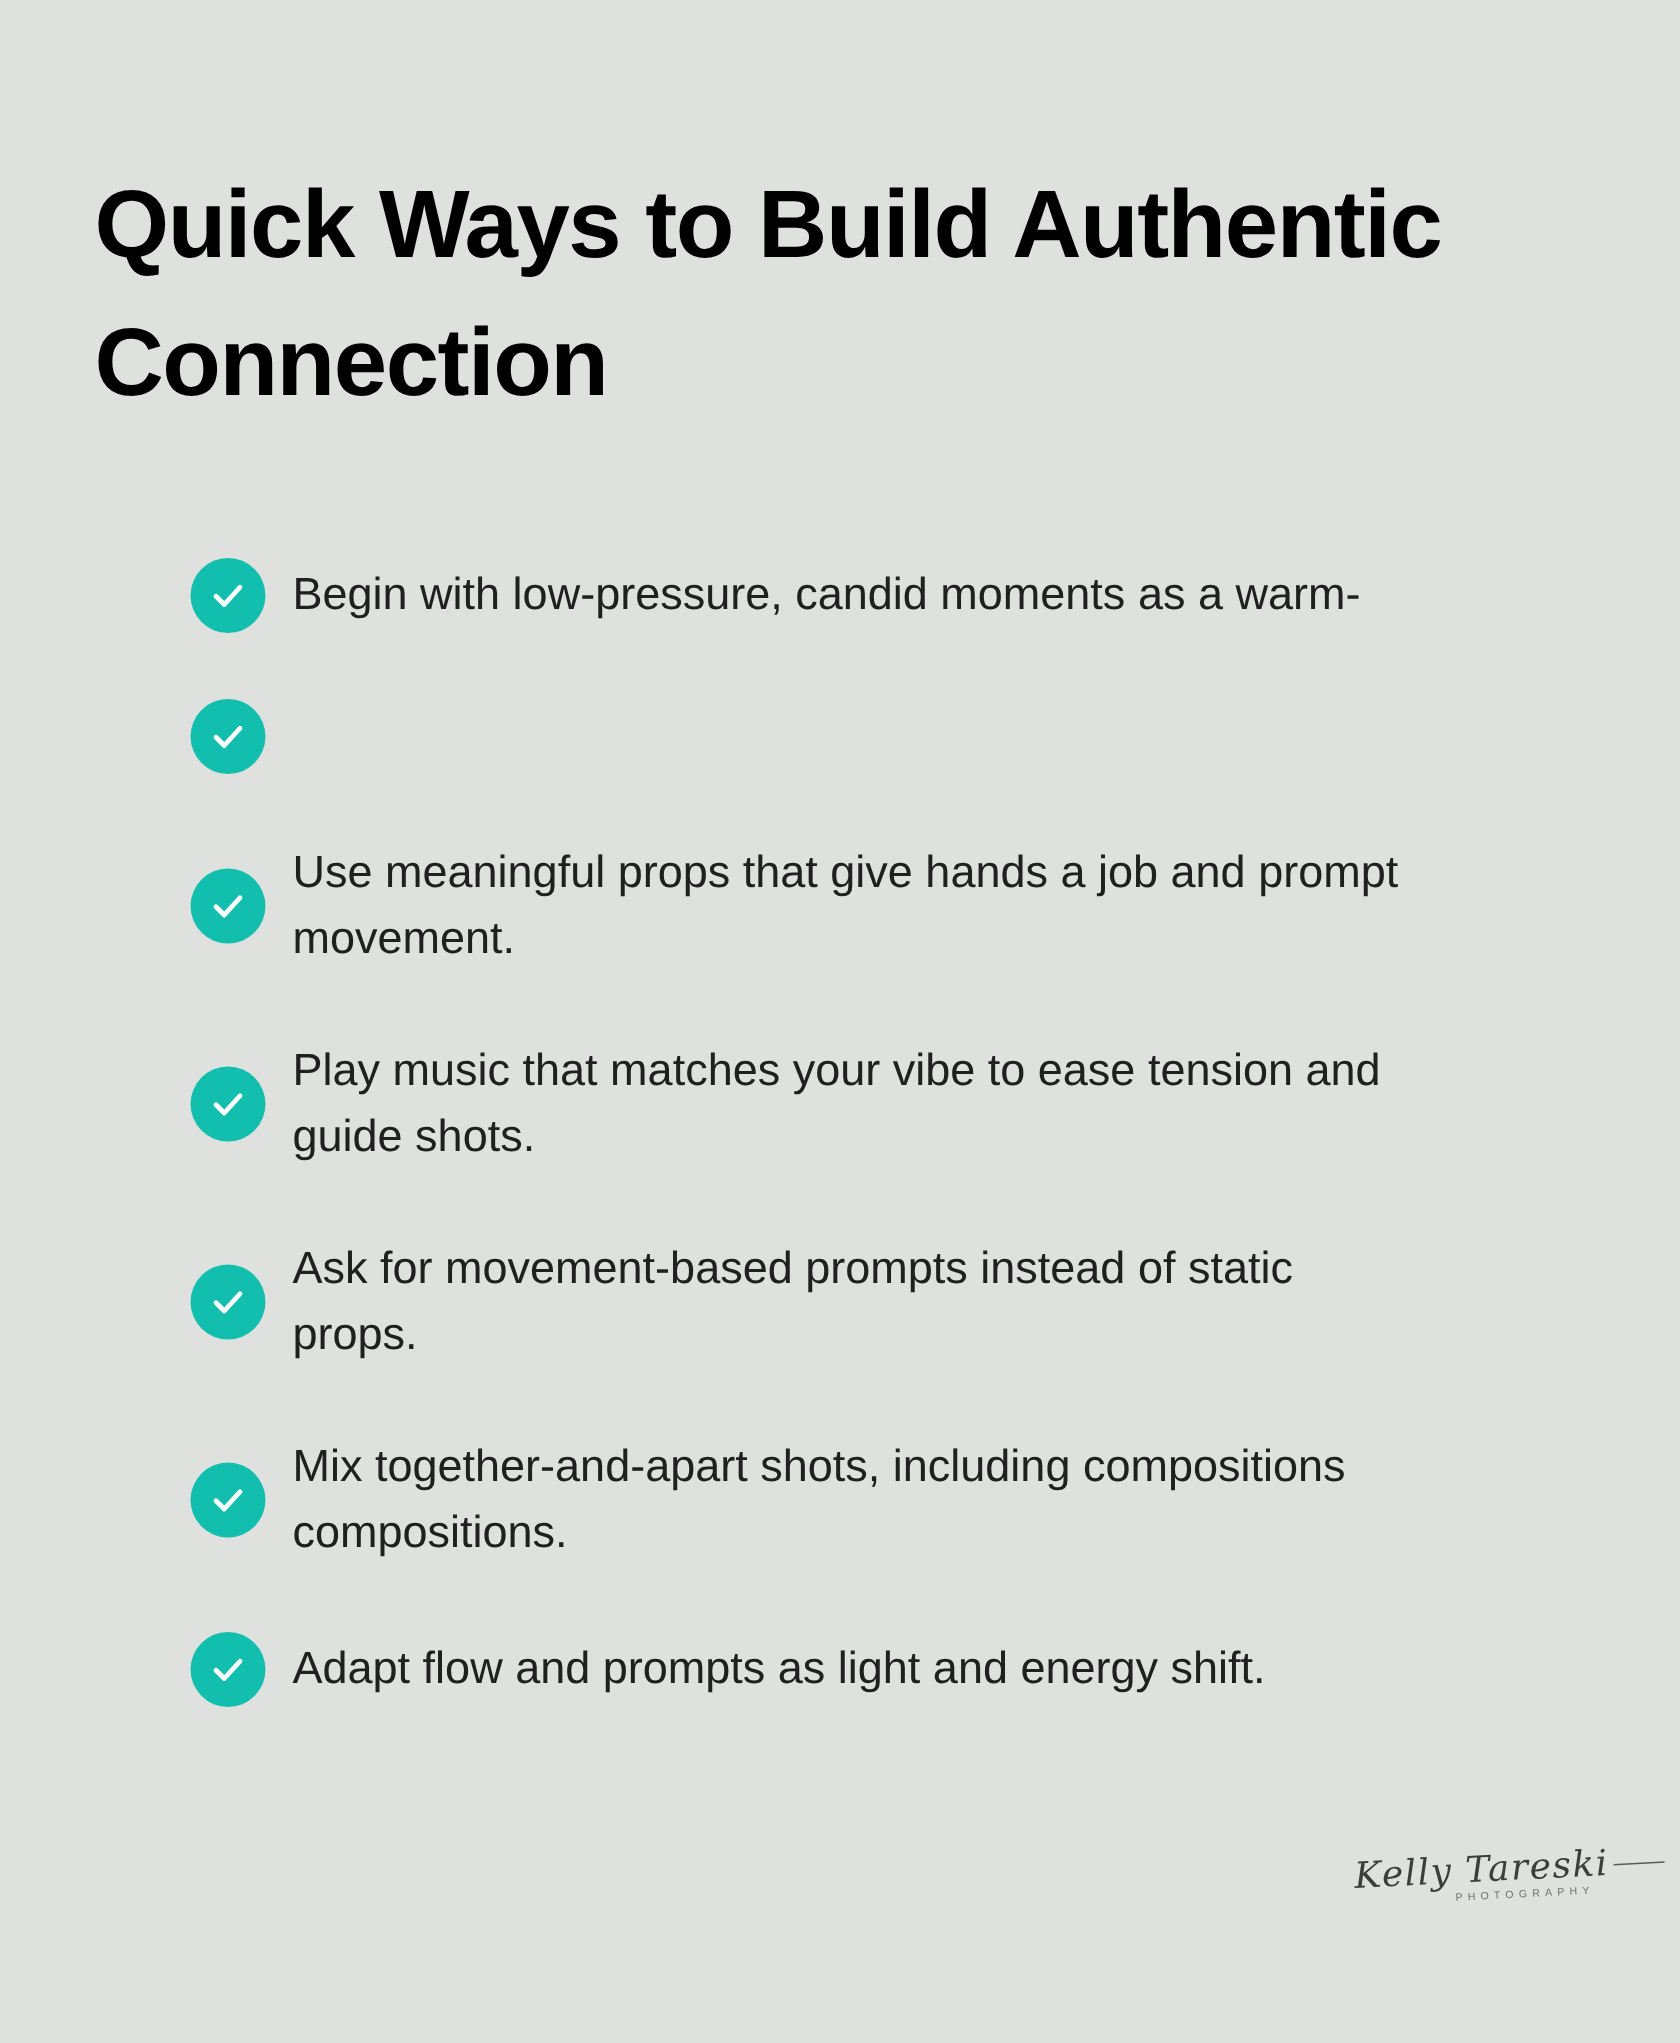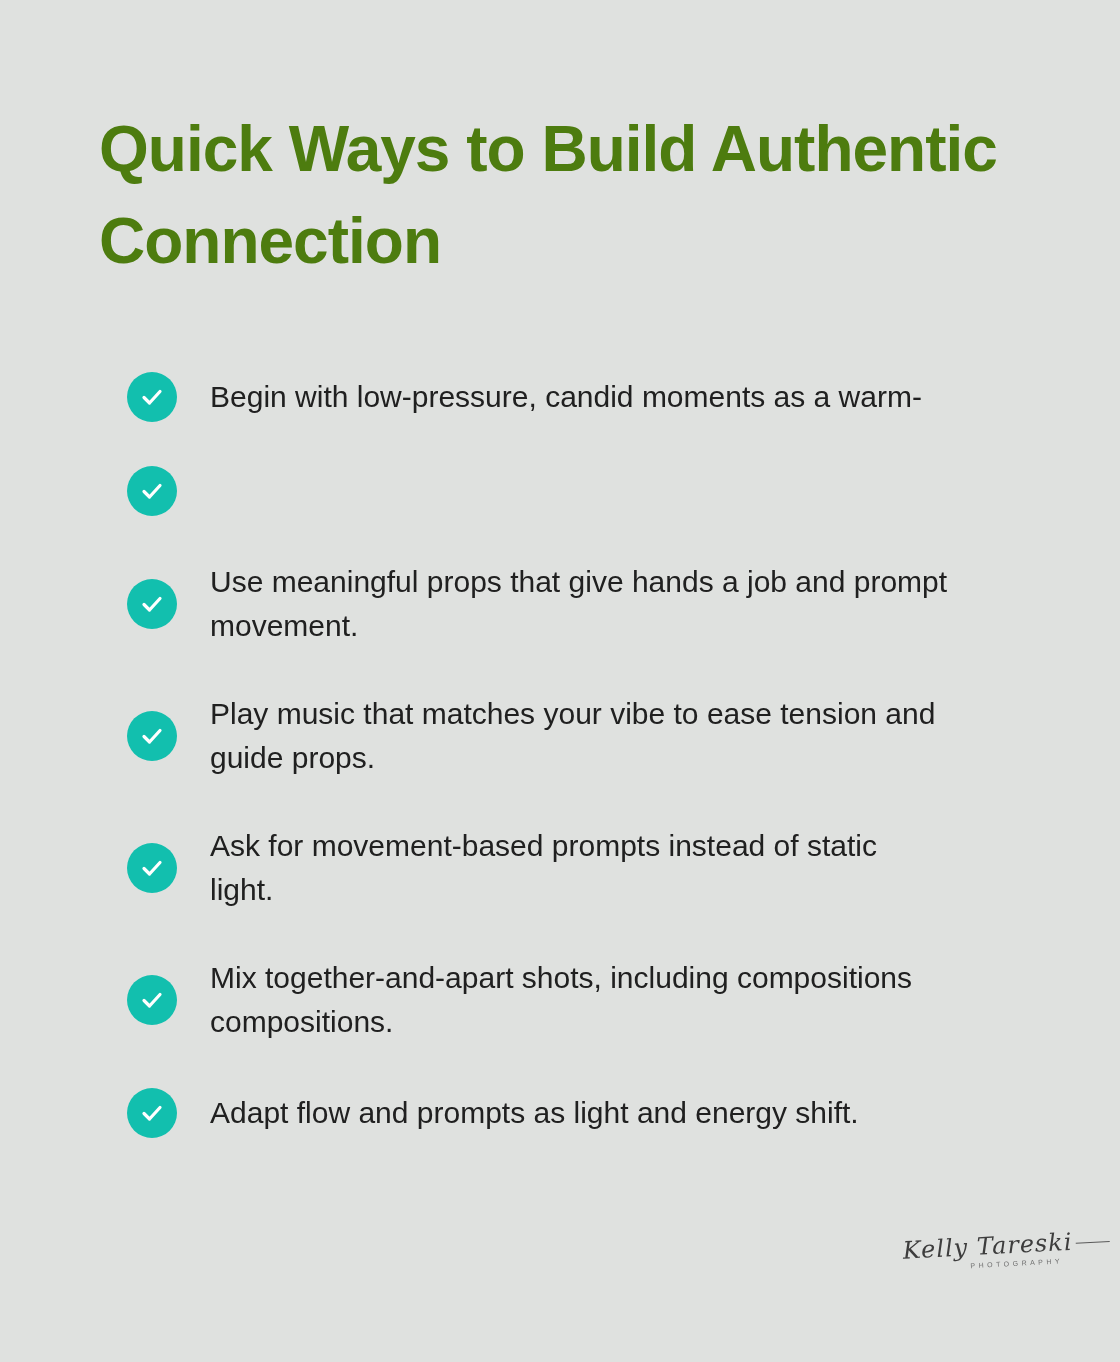--- a/index.html
+++ b/index.html
@@ -12,37 +12,36 @@
     overflow:hidden;
   }
   .title {
     position:absolute;
     left:63px; top:103px;
     width:1000px;
     font-size:64px;
     font-weight:700;
     line-height:92px;
     letter-spacing:-1px;
-    color:#4d7c0f;
-    margin-left:36px;
+    color:#000000;
   }
   .title .t-line { display:block; white-space:nowrap; }
 
   .checklist {
     position:absolute;
     left:127px; top:372px;
     display:flex;
     flex-direction:column;
     gap:44px;
   }
   .item {
     display:flex;
     flex-direction:row;
     align-items:center;
-    gap:33px;
+    gap:18px;
   }
   .check {
     flex:0 0 auto;
     width:50px; height:50px;
     border-radius:50%;
     background:#12bfae;
     display:flex;
     align-items:center;
     justify-content:center;
   }
@@ -129,33 +128,33 @@
     </div>
 
     <div class="item">
       <span class="check">
         <svg width="30" height="30" viewBox="0 0 30 30">
             <path d="M7 15.5 L12.5 21 L23 9.5" fill="none" stroke="#ffffff" stroke-width="3.2" stroke-linecap="round" stroke-linejoin="round"></path>
           </svg>
       </span>
       <div class="item-text">
         <span class="line">Play music that matches your vibe to ease tension and</span>
-        <span class="line">guide props.</span>
+        <span class="line">guide shots.</span>
       </div>
     </div>
 
     <div class="item">
       <span class="check">
         <svg width="30" height="30" viewBox="0 0 30 30">
             <path d="M7 15.5 L12.5 21 L23 9.5" fill="none" stroke="#ffffff" stroke-width="3.2" stroke-linecap="round" stroke-linejoin="round"></path>
           </svg>
       </span>
       <div class="item-text">
         <span class="line">Ask for movement-based prompts instead of static</span>
-        <span class="line">light.</span>
+        <span class="line">props.</span>
       </div>
     </div>
 
     <div class="item">
       <span class="check">
         <svg width="30" height="30" viewBox="0 0 30 30">
             <path d="M7 15.5 L12.5 21 L23 9.5" fill="none" stroke="#ffffff" stroke-width="3.2" stroke-linecap="round" stroke-linejoin="round"></path>
           </svg>
       </span>
       <div class="item-text">

